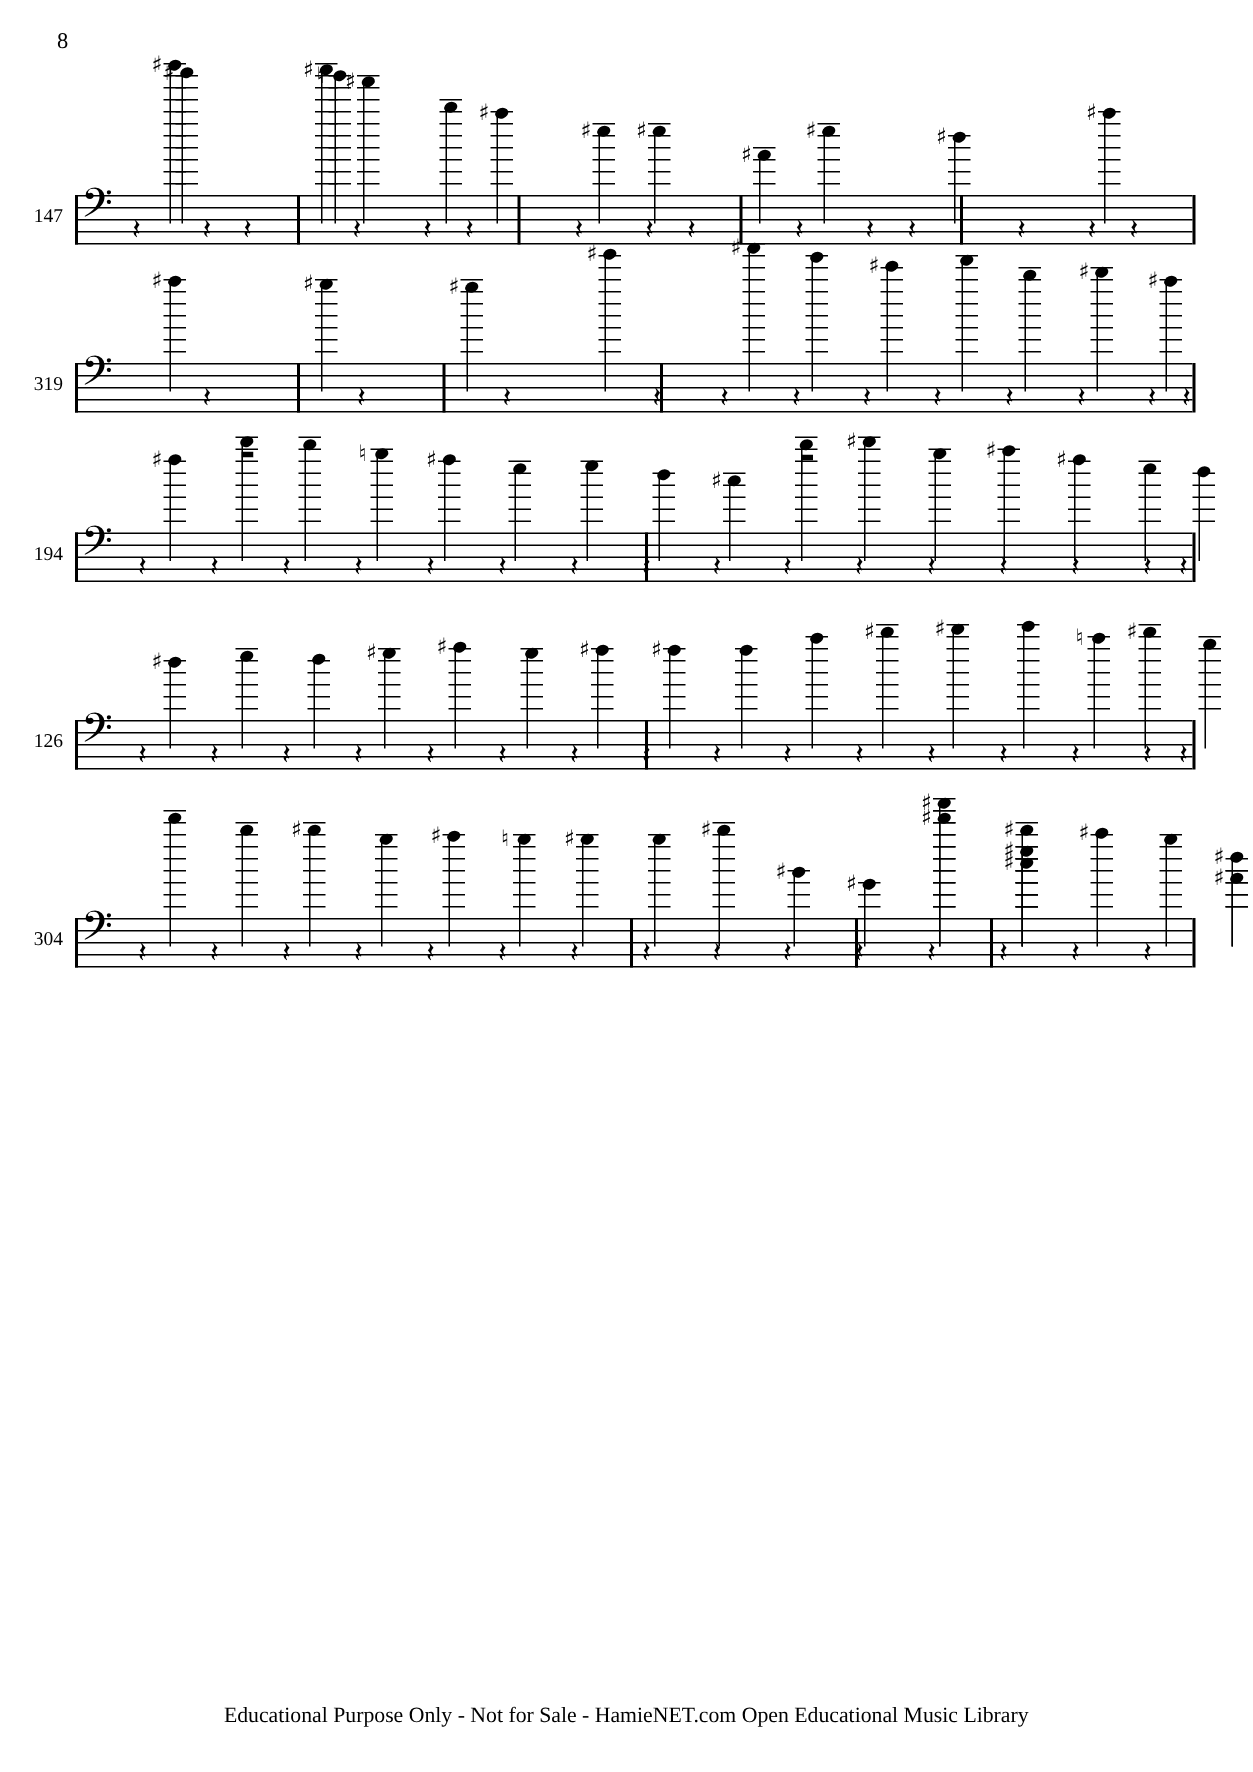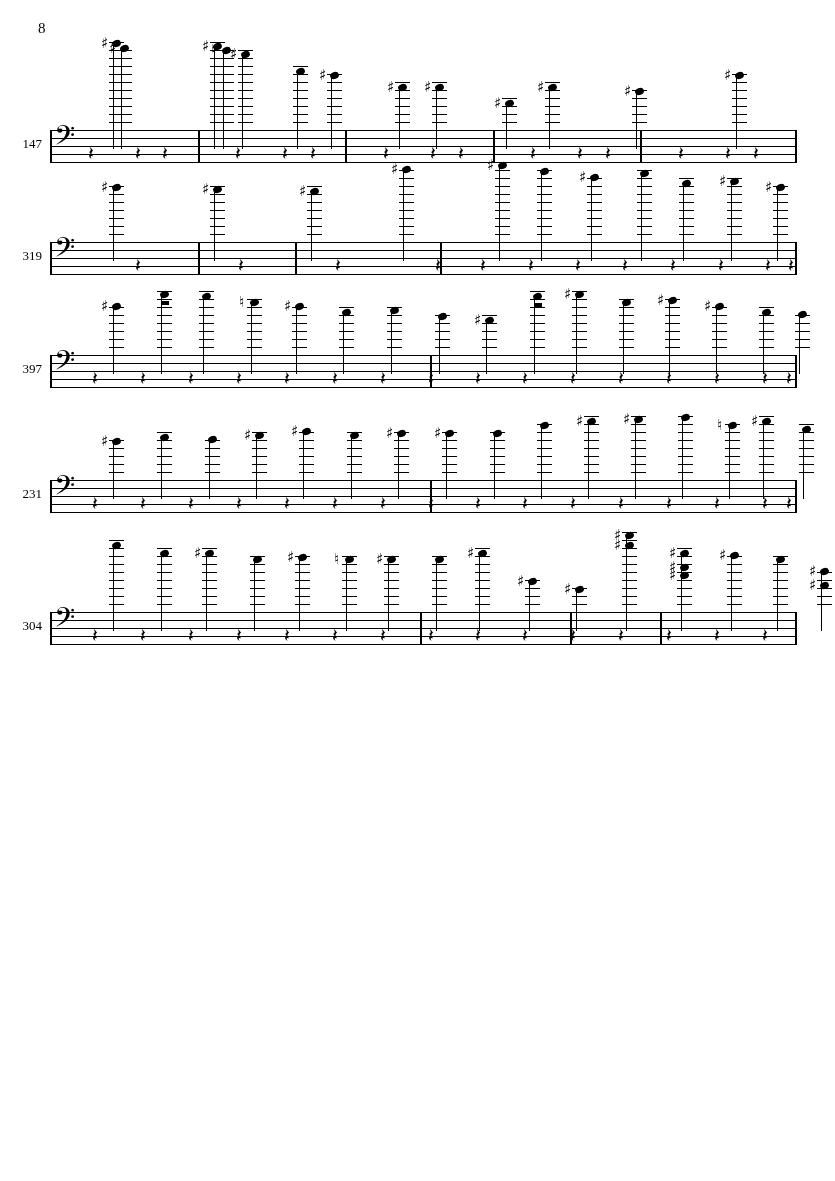--- a/index.html
+++ b/index.html
@@ -443,21 +443,21 @@
           <div class="ledger" style="left: 723px; top: -32px;"></div>
           <div class="ledger" style="left: 723px; top: -40px;"></div>
           <div class="ledger" style="left: 723px; top: -48px;"></div>
           <div class="ledger" style="left: 723px; top: -56px;"></div>
           <div class="stem" style="left: 726.5px; top: -55px; height: 74px;"></div>
           <div class="note" style="left: 726px; top: -58px;"></div>
           <div class="accidental" style="left: 715px; top: -62px;">♯</div>
         </div>
       </div>
       <div class="system" style="top: 325px;">
-        <div class="measure-number" style="top: 36px;">397</div>
+        <div class="measure-number" style="top: 36px;">194</div>
         <div class="staff" style="top: 30px;">
           <div class="line l0"></div>
           <div class="line l1"></div>
           <div class="line l2"></div>
           <div class="line l3"></div>
           <div class="line l4"></div>
           <div class="clef" style="left: 4px;">𝄢</div>
           <div class="barline" style="left: 0px;"></div>
           <div class="barline" style="left: 380px;"></div>
           <div class="barline" style="left: 745px;"></div>
@@ -618,21 +618,21 @@
           <div class="ledger" style="left: 745px; top: -8px;"></div>
           <div class="ledger" style="left: 745px; top: -16px;"></div>
           <div class="ledger" style="left: 745px; top: -24px;"></div>
           <div class="ledger" style="left: 745px; top: -32px;"></div>
           <div class="ledger" style="left: 745px; top: -40px;"></div>
           <div class="stem" style="left: 748.5px; top: -41px; height: 60px;"></div>
           <div class="note" style="left: 748px; top: -44px;"></div>
         </div>
       </div>
       <div class="system" style="top: 450px;">
-        <div class="measure-number" style="top: 36px;">231</div>
+        <div class="measure-number" style="top: 36px;">126</div>
         <div class="staff" style="top: 30px;">
           <div class="line l0"></div>
           <div class="line l1"></div>
           <div class="line l2"></div>
           <div class="line l3"></div>
           <div class="line l4"></div>
           <div class="clef" style="left: 4px;">𝄢</div>
           <div class="barline" style="left: 0px;"></div>
           <div class="barline" style="left: 380px;"></div>
           <div class="barline" style="left: 745px;"></div>
@@ -1017,14 +1017,15 @@
           <div class="ledger" style="left: 767px; top: -16px;"></div>
           <div class="ledger" style="left: 767px; top: -24px;"></div>
           <div class="ledger" style="left: 767px; top: -32px;"></div>
           <div class="stem" style="left: 770.5px; top: -27px; height: 46px;"></div>
           <div class="note" style="left: 770px; top: -30px;"></div>
           <div class="accidental" style="left: 759px; top: -34px;">♯</div>
         </div>
       </div>
     </div>
 
+  <div class="footer">Educational Purpose Only - Not for Sale - HamieNET.com Open Educational Music Library</div>
 
 </div>
 
 </body></html>

